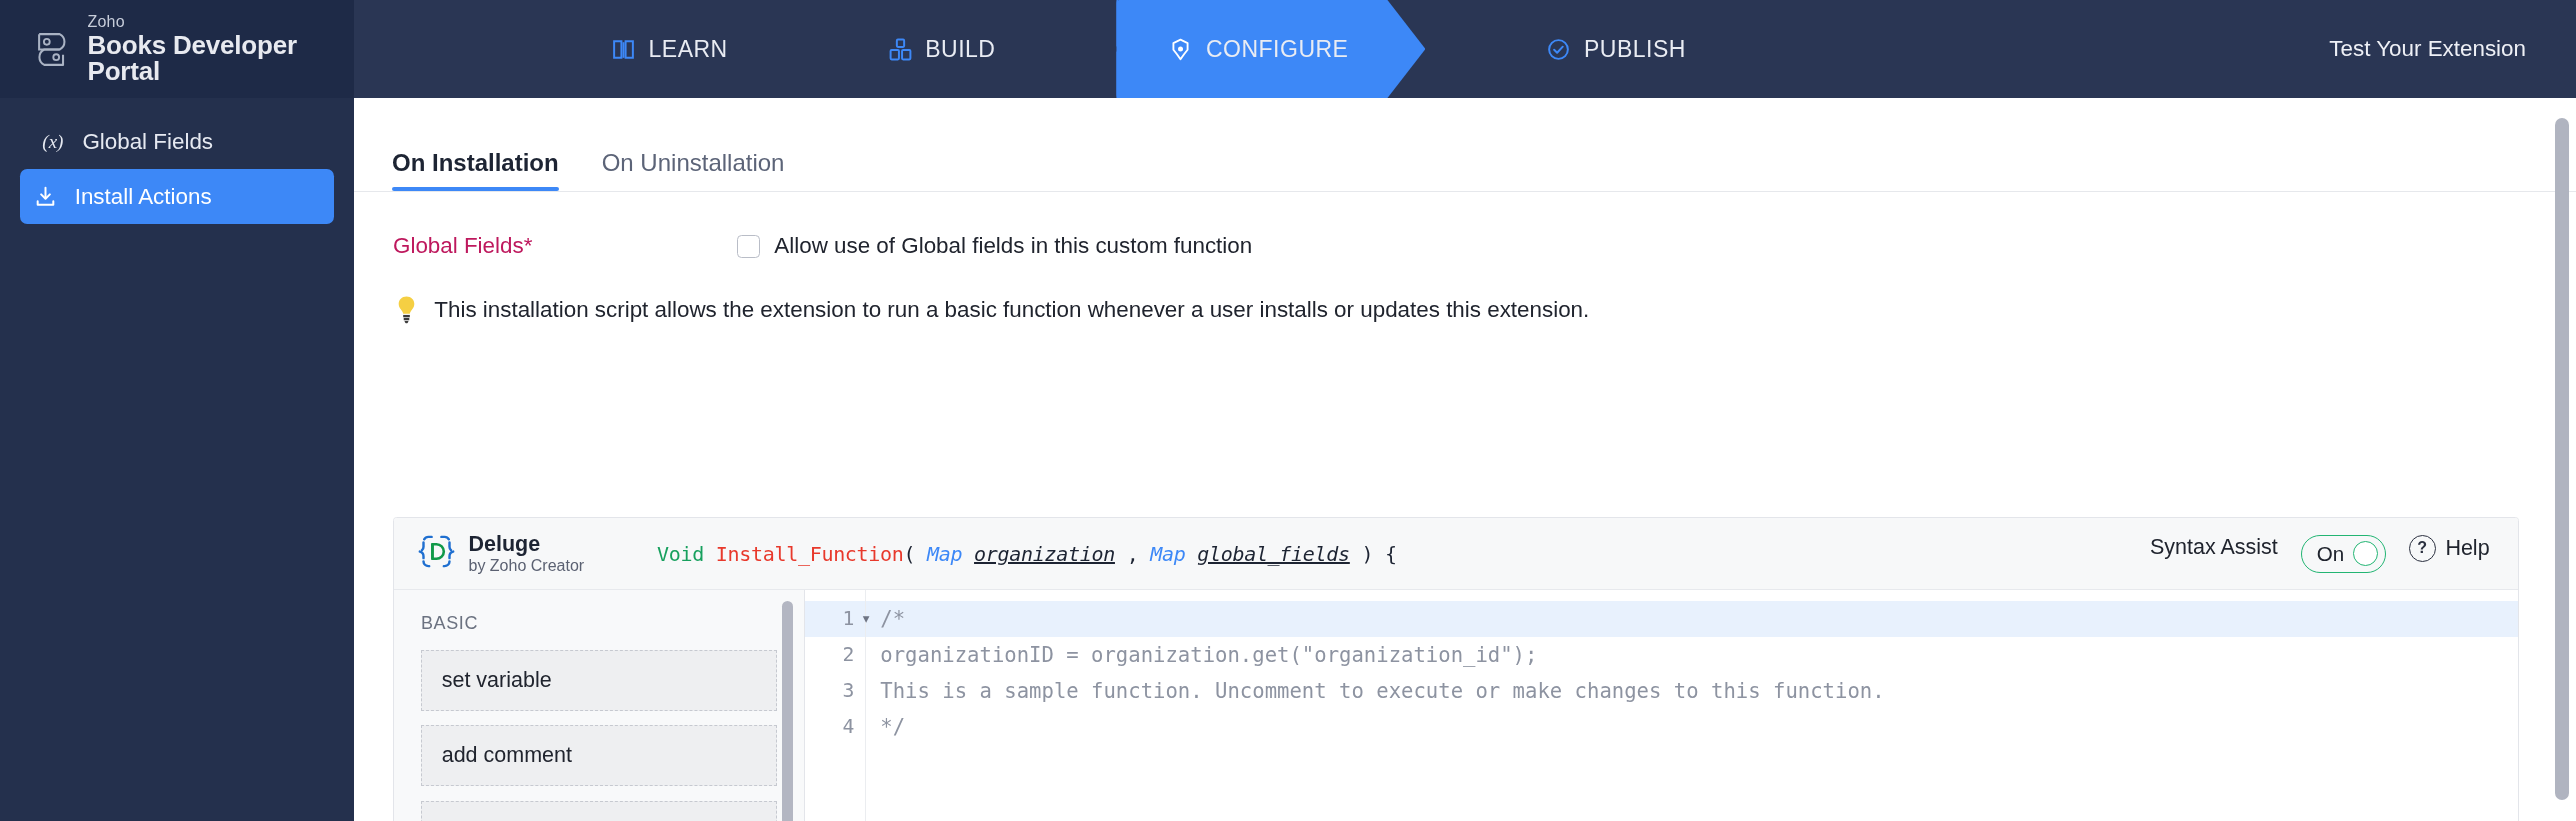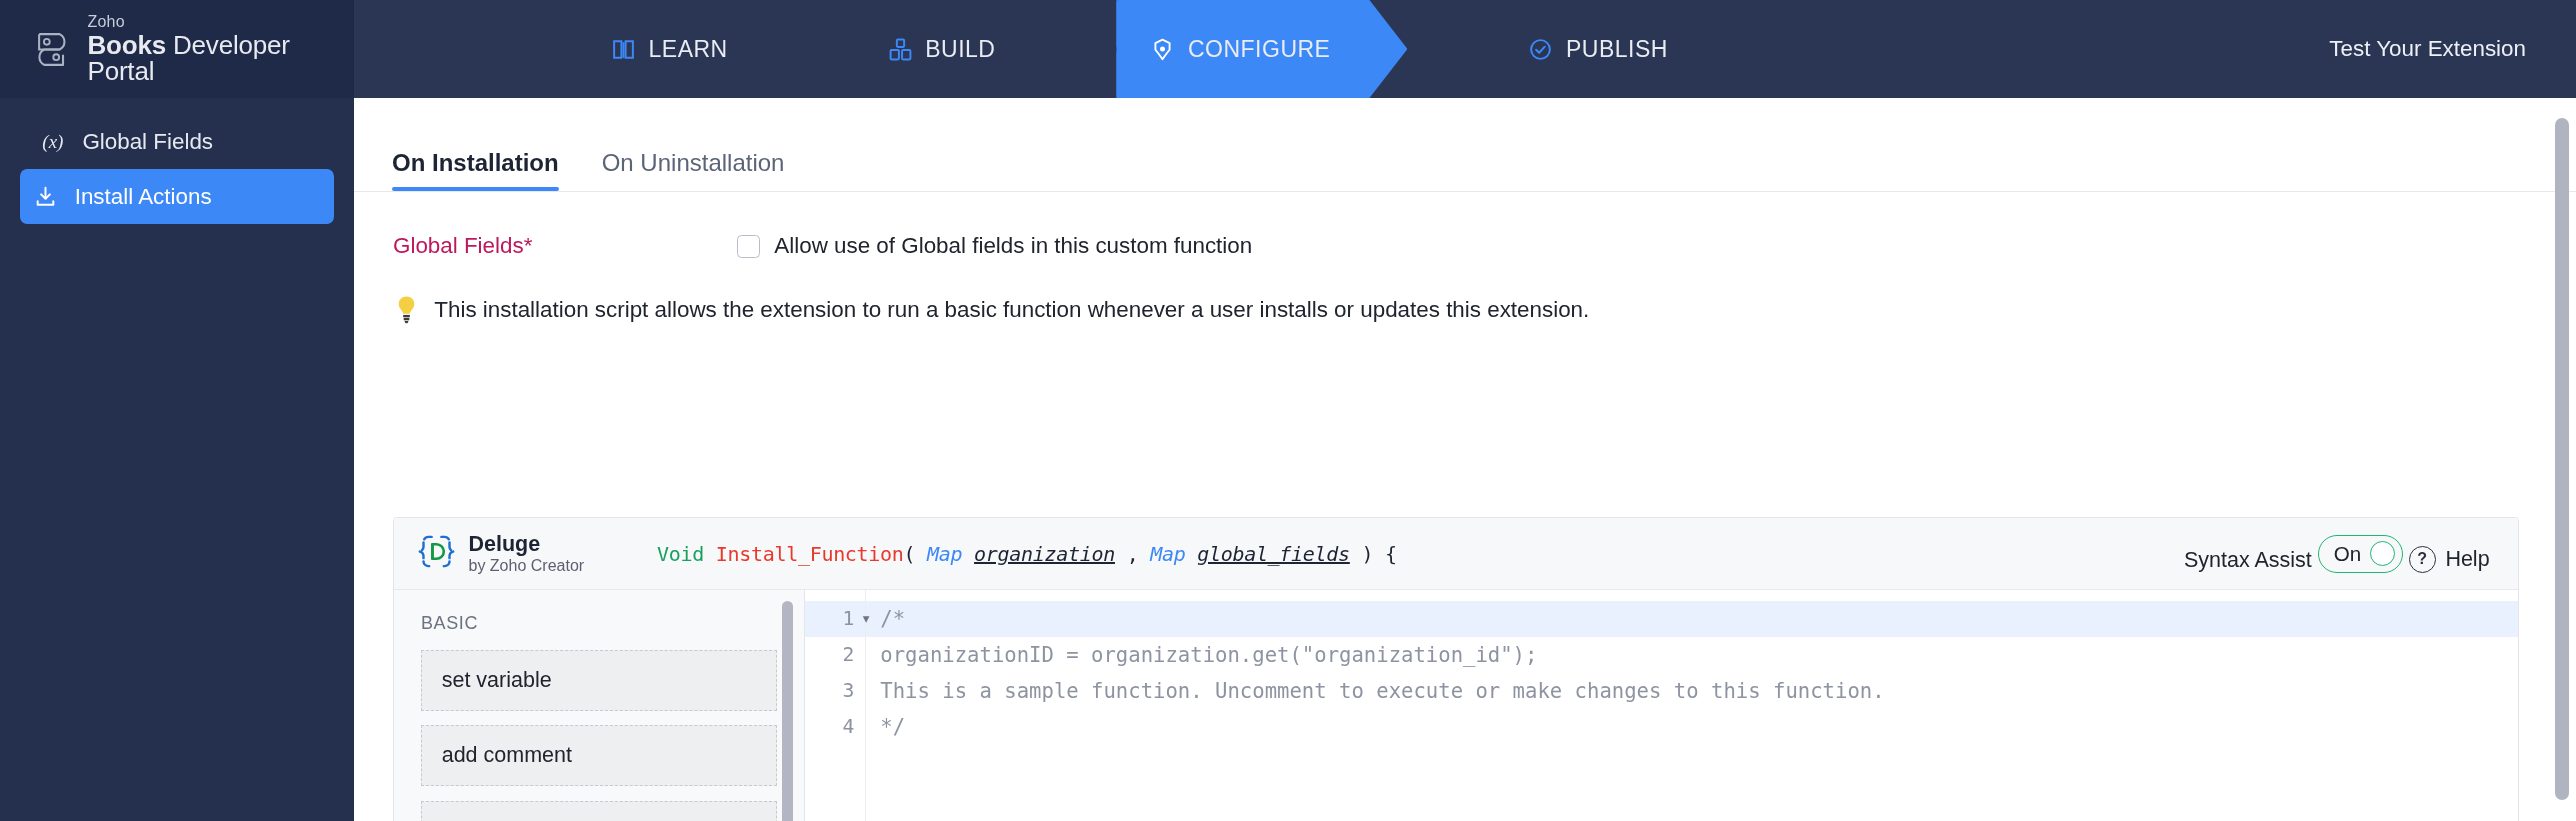--- a/index.html
+++ b/index.html
@@ -19,37 +19,37 @@
   }
   .brand {
     width: 354px; height: 98px; background: #1e2a47;
     display: flex; align-items: center; padding-left: 34px; gap: 12.5px;
   }
   .brand-logo { width: 41px; height: 41px; flex: none; }
   .brand-text { display: flex; flex-direction: column; justify-content: center; line-height: 1; }
   .brand-sub { font-size: 16px; color: #c7cdda; letter-spacing: 0.2px; margin-bottom: 2.7px; }
   .brand-main { font-size: 26px; color: #e8eaf0; letter-spacing: -0.2px; }
   .brand-main b { font-weight: 700; }
-  .brand-main span { font-weight: 400; }
+  .brand-main span { font-weight: 700; }
 
   .navtabs { flex: 1; position: relative; display: flex; align-items: center; }
   .navtab {
     display: flex; align-items: center; gap: 12.5px;
     height: 98px; padding: 0 39px;
     color: #e9ecf3; font-size: 23px; letter-spacing: 0.5px;
     cursor: pointer; position: relative;
   }
   .navtab .navicon { width: 25px; height: 25px; display: block; }
   #tab-learn { margin-left: 218px; }
   #tab-build { margin-left: 82px; }
   #tab-configure {
     margin-left: 82px;
     background: #3d88f7;
     clip-path: polygon(0 0, calc(100% - 38px) 0, 100% 50%, calc(100% - 38px) 100%, 0 100%);
-    padding-left: 34px; padding-right: 77px;
+    padding-left: 52px; padding-right: 77px;
     font-weight: 500;
     border-radius: 3.6px 0 0 3.6px;
   }
   #tab-configure::before {
     content: ""; position: absolute; left: -36px; top: 0;
     width: 38px; height: 98px; background: #3d88f7;
     clip-path: polygon(0 0, 100% 0, 100% 100%, 0 100%, 38px 50%);
   }
   #tab-publish { margin-left: 82px; }
   .test-ext {
@@ -132,21 +132,21 @@
   .signature {
     flex: 1; font-family: "DejaVu Sans Mono", monospace;
     font-size: 20px; white-space: nowrap; letter-spacing: -0.3px;
   }
   .sig-void { color: #17a05e; }
   .sig-fn { color: #e8392c; }
   .sig-type { color: #3d88f7; font-style: italic; }
   .sig-param { color: #1d2433; font-style: italic; text-decoration: underline; }
   .sig-punct { color: #1d2433; }
 
-  .head-right { display: flex; align-items: flex-end; gap: 6px; flex: none; padding-right: 5.4px; }
+  .head-right { display: flex; align-items: flex-start; gap: 23px; flex: none; padding-right: 5.4px; }
   .sa-label { font-size: 21.5px; color: #20242e; }
   .toggle {
     display: flex; align-items: center; gap: 9px;
     border: 1.8px solid #22b573; border-radius: 894px;
     height: 38px; padding: 0 6.3px 0 15px; cursor: pointer;
   }
   .toggle-text { font-size: 20.6px; color: #20242e; }
   .toggle-knob { width: 25px; height: 25px; border-radius: 50%; border: 1.8px solid #22b573; background: #fff; }
   .help { display: flex; align-items: center; gap: 9.8px; cursor: pointer; }
   .help-icon {

